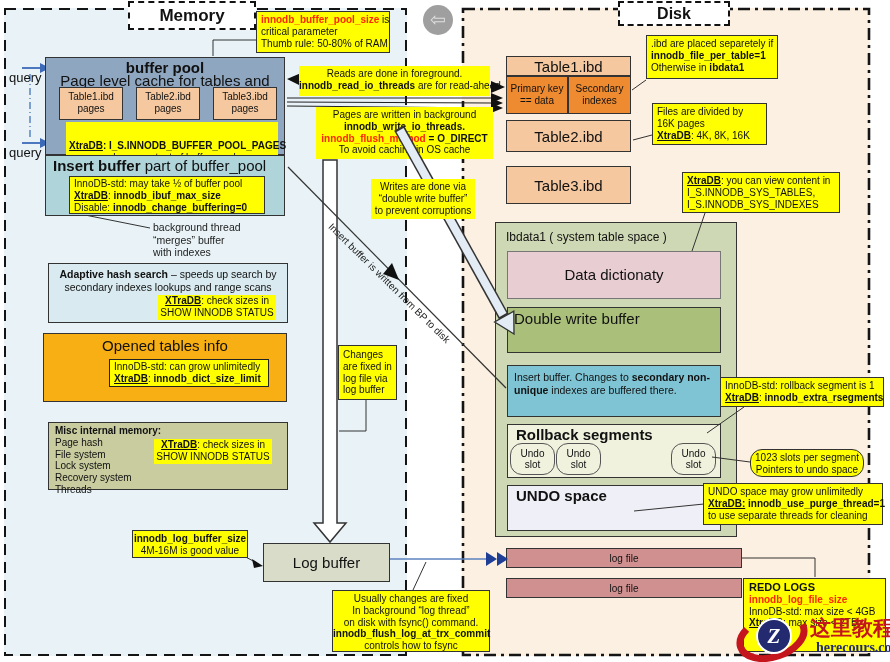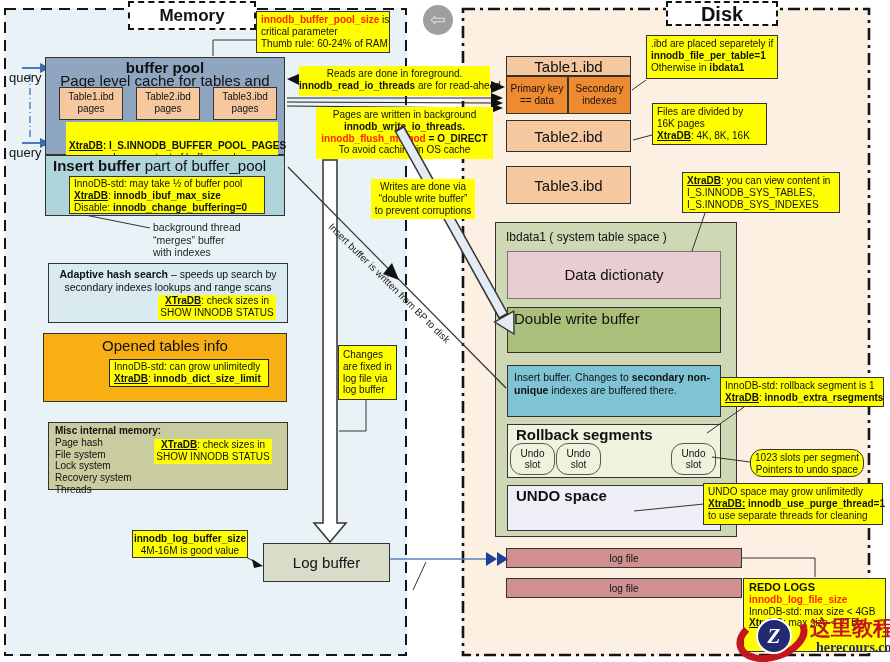--- a/index.html
+++ b/index.html
@@ -76,21 +76,21 @@
   <div class="abs ctr" style="left:128px;top:1px;width:128px;height:29px;border:2px dashed #111;background:#fff;font-size:17px;font-weight:700;line-height:26px;">
     <span>Memory</span>
   </div>
 
   <div class="abs" style="left:9px;top:70px;font-size:13px;"><span>query</span></div>
   <div class="abs" style="left:9px;top:145px;font-size:13px;"><span>query</span></div>
 
   <div class="abs yel f10 nw" style="left:256px;top:11px;width:134px;height:42px;padding:2px 4px;">
     <div><span class="rp">innodb_buffer_pool_size</span><span> is</span></div>
     <div>critical parameter</div>
-    <div>Thumb rule: 60-24% of RAM</div>
+    <div>Thumb rule: 50-80% of RAM</div>
   </div>
 
   <div class="abs yel f10" style="left:299px;top:66px;width:191px;height:30px;border:none;padding:2px 0;">
     <div class="cl">Reads are done in foreground.</div>
     <div class="cl"><span class="b">innodb_read_io_threads</span><span> are for read-ahead</span></div>
   </div>
 
   <div class="abs yel f10" style="left:316px;top:107px;width:177px;height:52px;border:none;padding:2px 0;">
     <div class="cl">Pages are written in background</div>
     <div class="cl b">innodb_write_io_threads.</div>
@@ -175,22 +175,29 @@
 
   <div class="abs yel f10 ctr" style="left:132px;top:530px;width:116px;height:28px;padding-top:2px;">
     <div class="cl b">innodb_log_buffer_size</div>
     <div class="cl">4M-16M is good value</div>
   </div>
 
   <div class="abs bx ctr f11" style="left:263px;top:543px;width:127px;height:39px;background:#d9dcc9;line-height:37px;">
     <span>Log buffer</span>
   </div>
 
-
-  <div class="abs ctr" style="left:618px;top:1px;width:112px;height:25px;border:2px dashed #111;background:#fff;font-size:20px;font-weight:700;line-height:22px;margin-left:48px;">
+  <div class="abs yel f10 ctr" style="left:332px;top:590px;width:158px;height:62px;padding-top:2px;">
+    <div class="cl">Usually changes are fixed</div>
+    <div class="cl">In background “log thread”</div>
+    <div class="cl">on disk with fsync() command.</div>
+    <div class="cl b">innodb_flush_log_at_trx_commit</div>
+    <div class="cl">controls how to fsync</div>
+  </div>
+
+  <div class="abs ctr" style="left:618px;top:1px;width:112px;height:25px;border:2px dashed #111;background:#fff;font-size:16px;font-weight:700;line-height:22px;">
     <span>Disk</span>
   </div>
 
   <div class="abs bx ctr f11" style="left:506px;top:56px;width:125px;height:20px;background:#f5c8a0;line-height:19px;">
     <span>Table1.ibd</span>
   </div>
   <div class="abs bx ctr f10" style="left:506px;top:76px;width:62px;height:38px;background:#ee8a2f;padding-top:6px;">
     <div>Primary key</div>
     <div>== data</div>
   </div>

